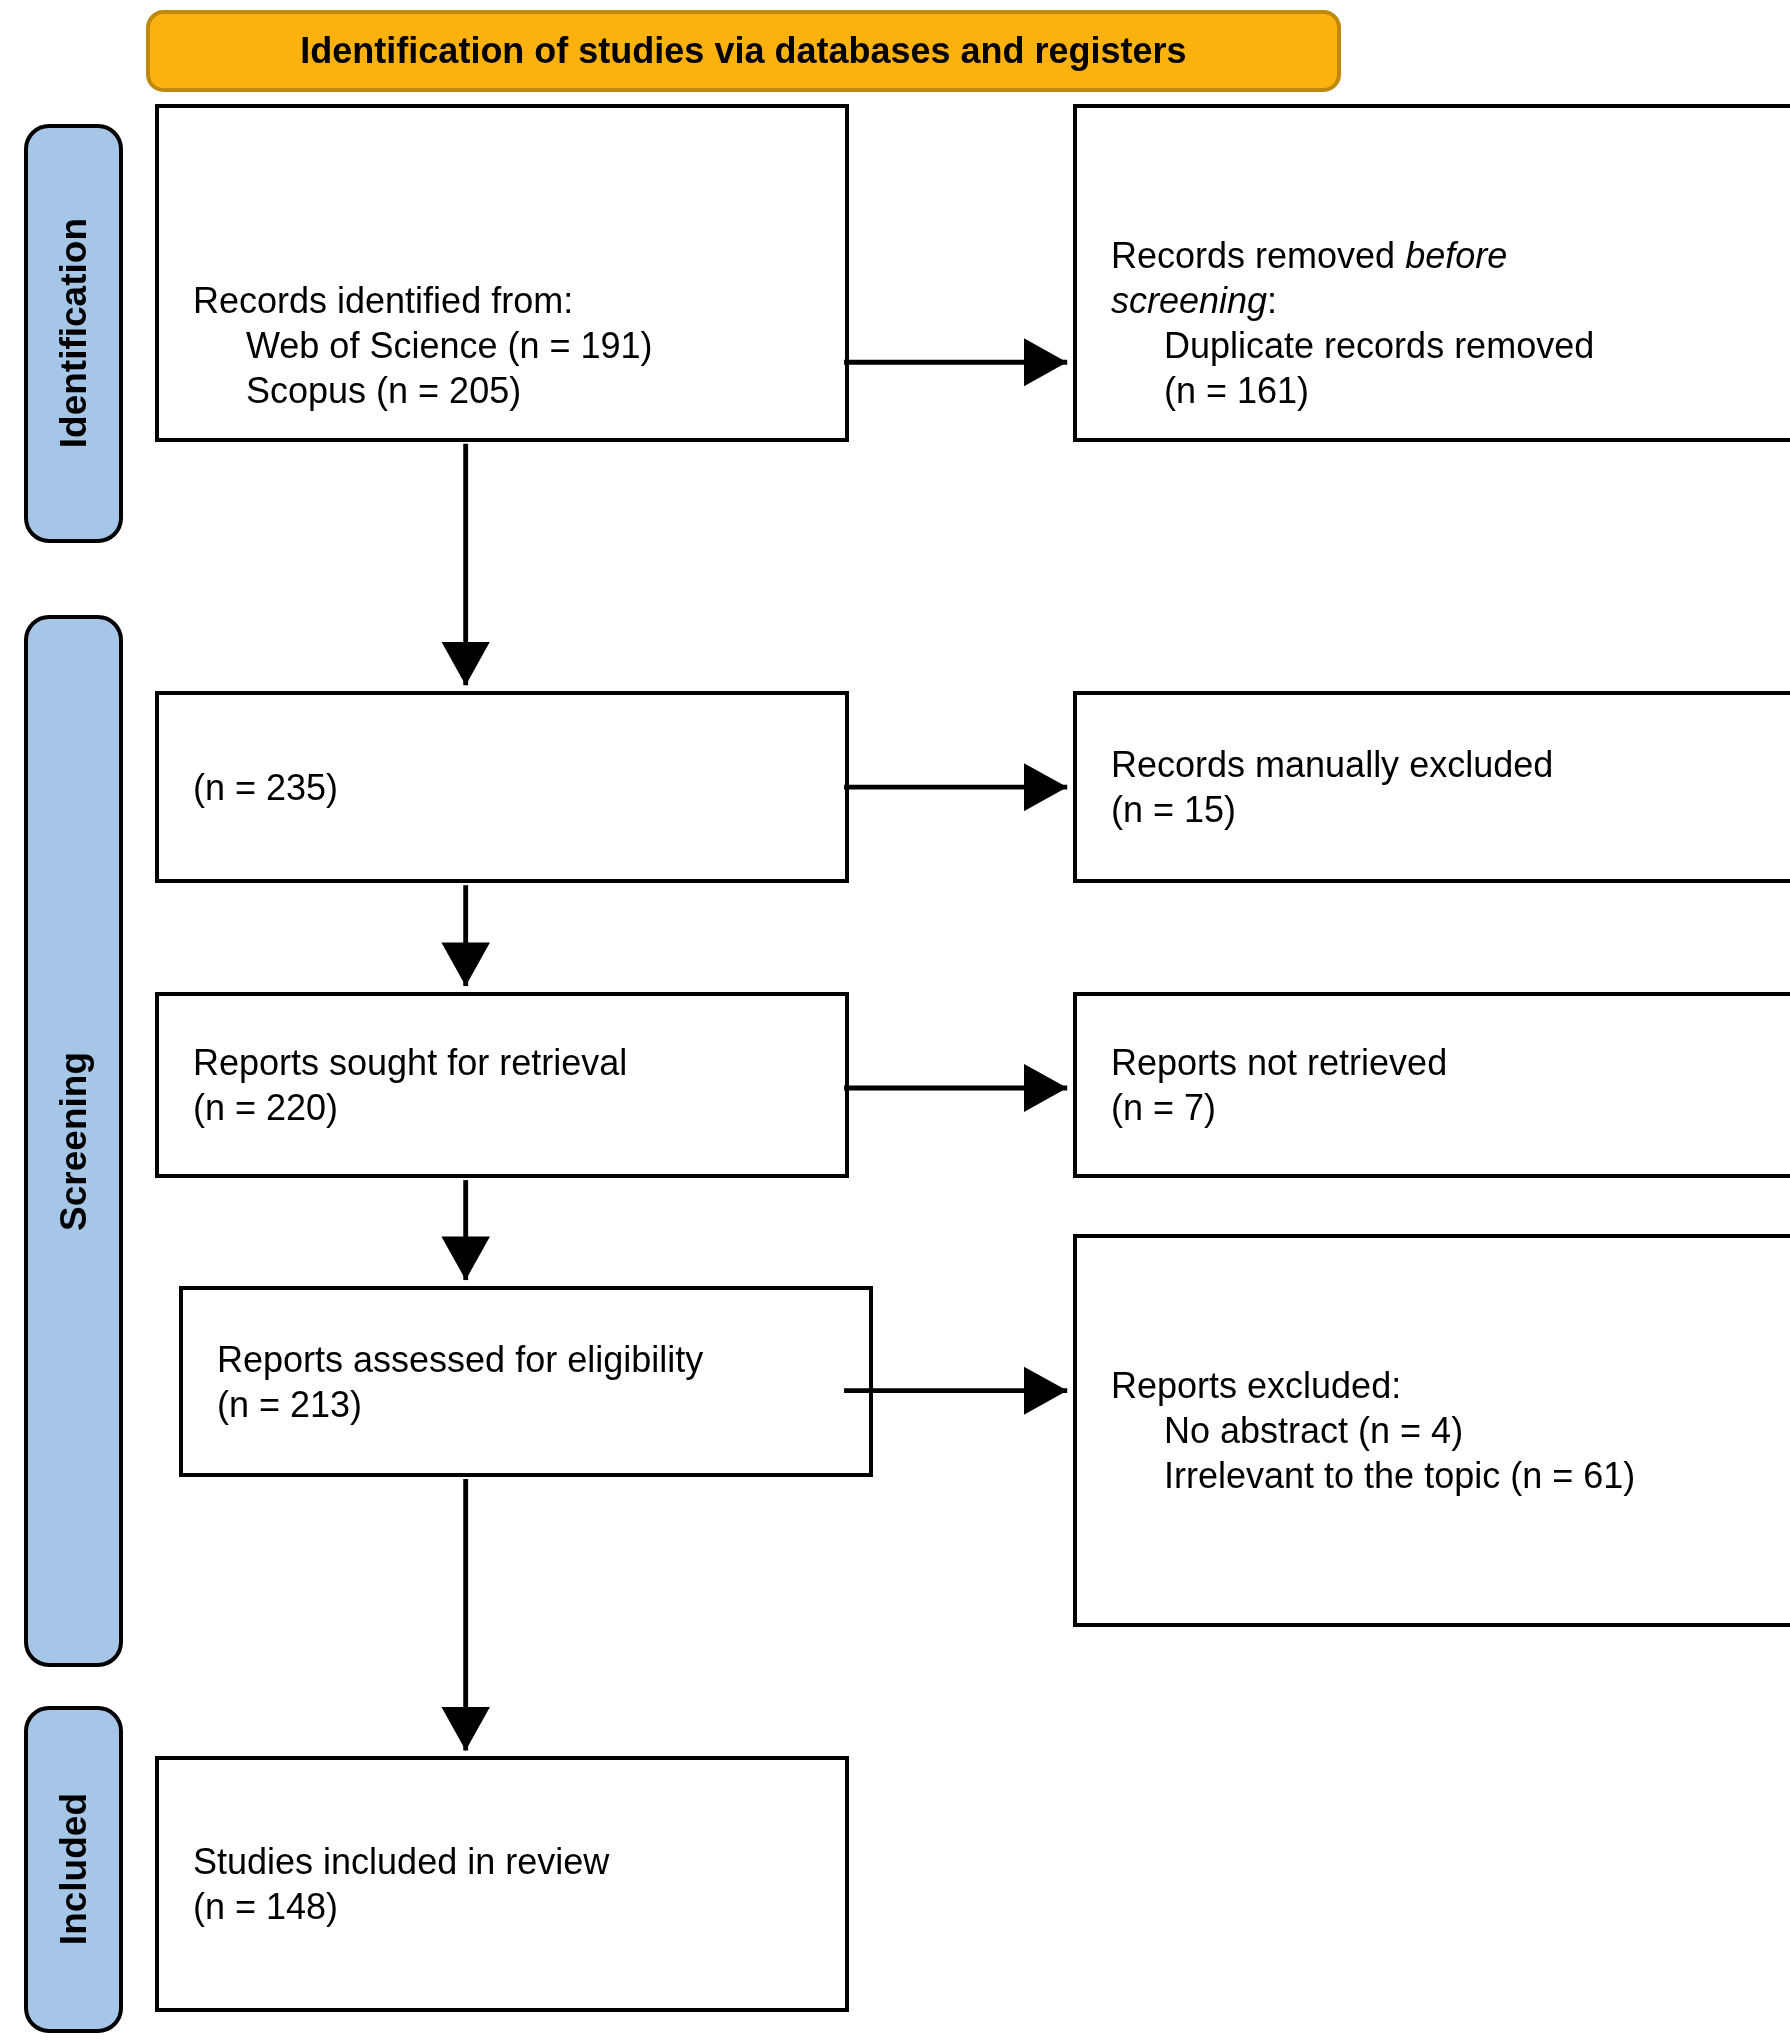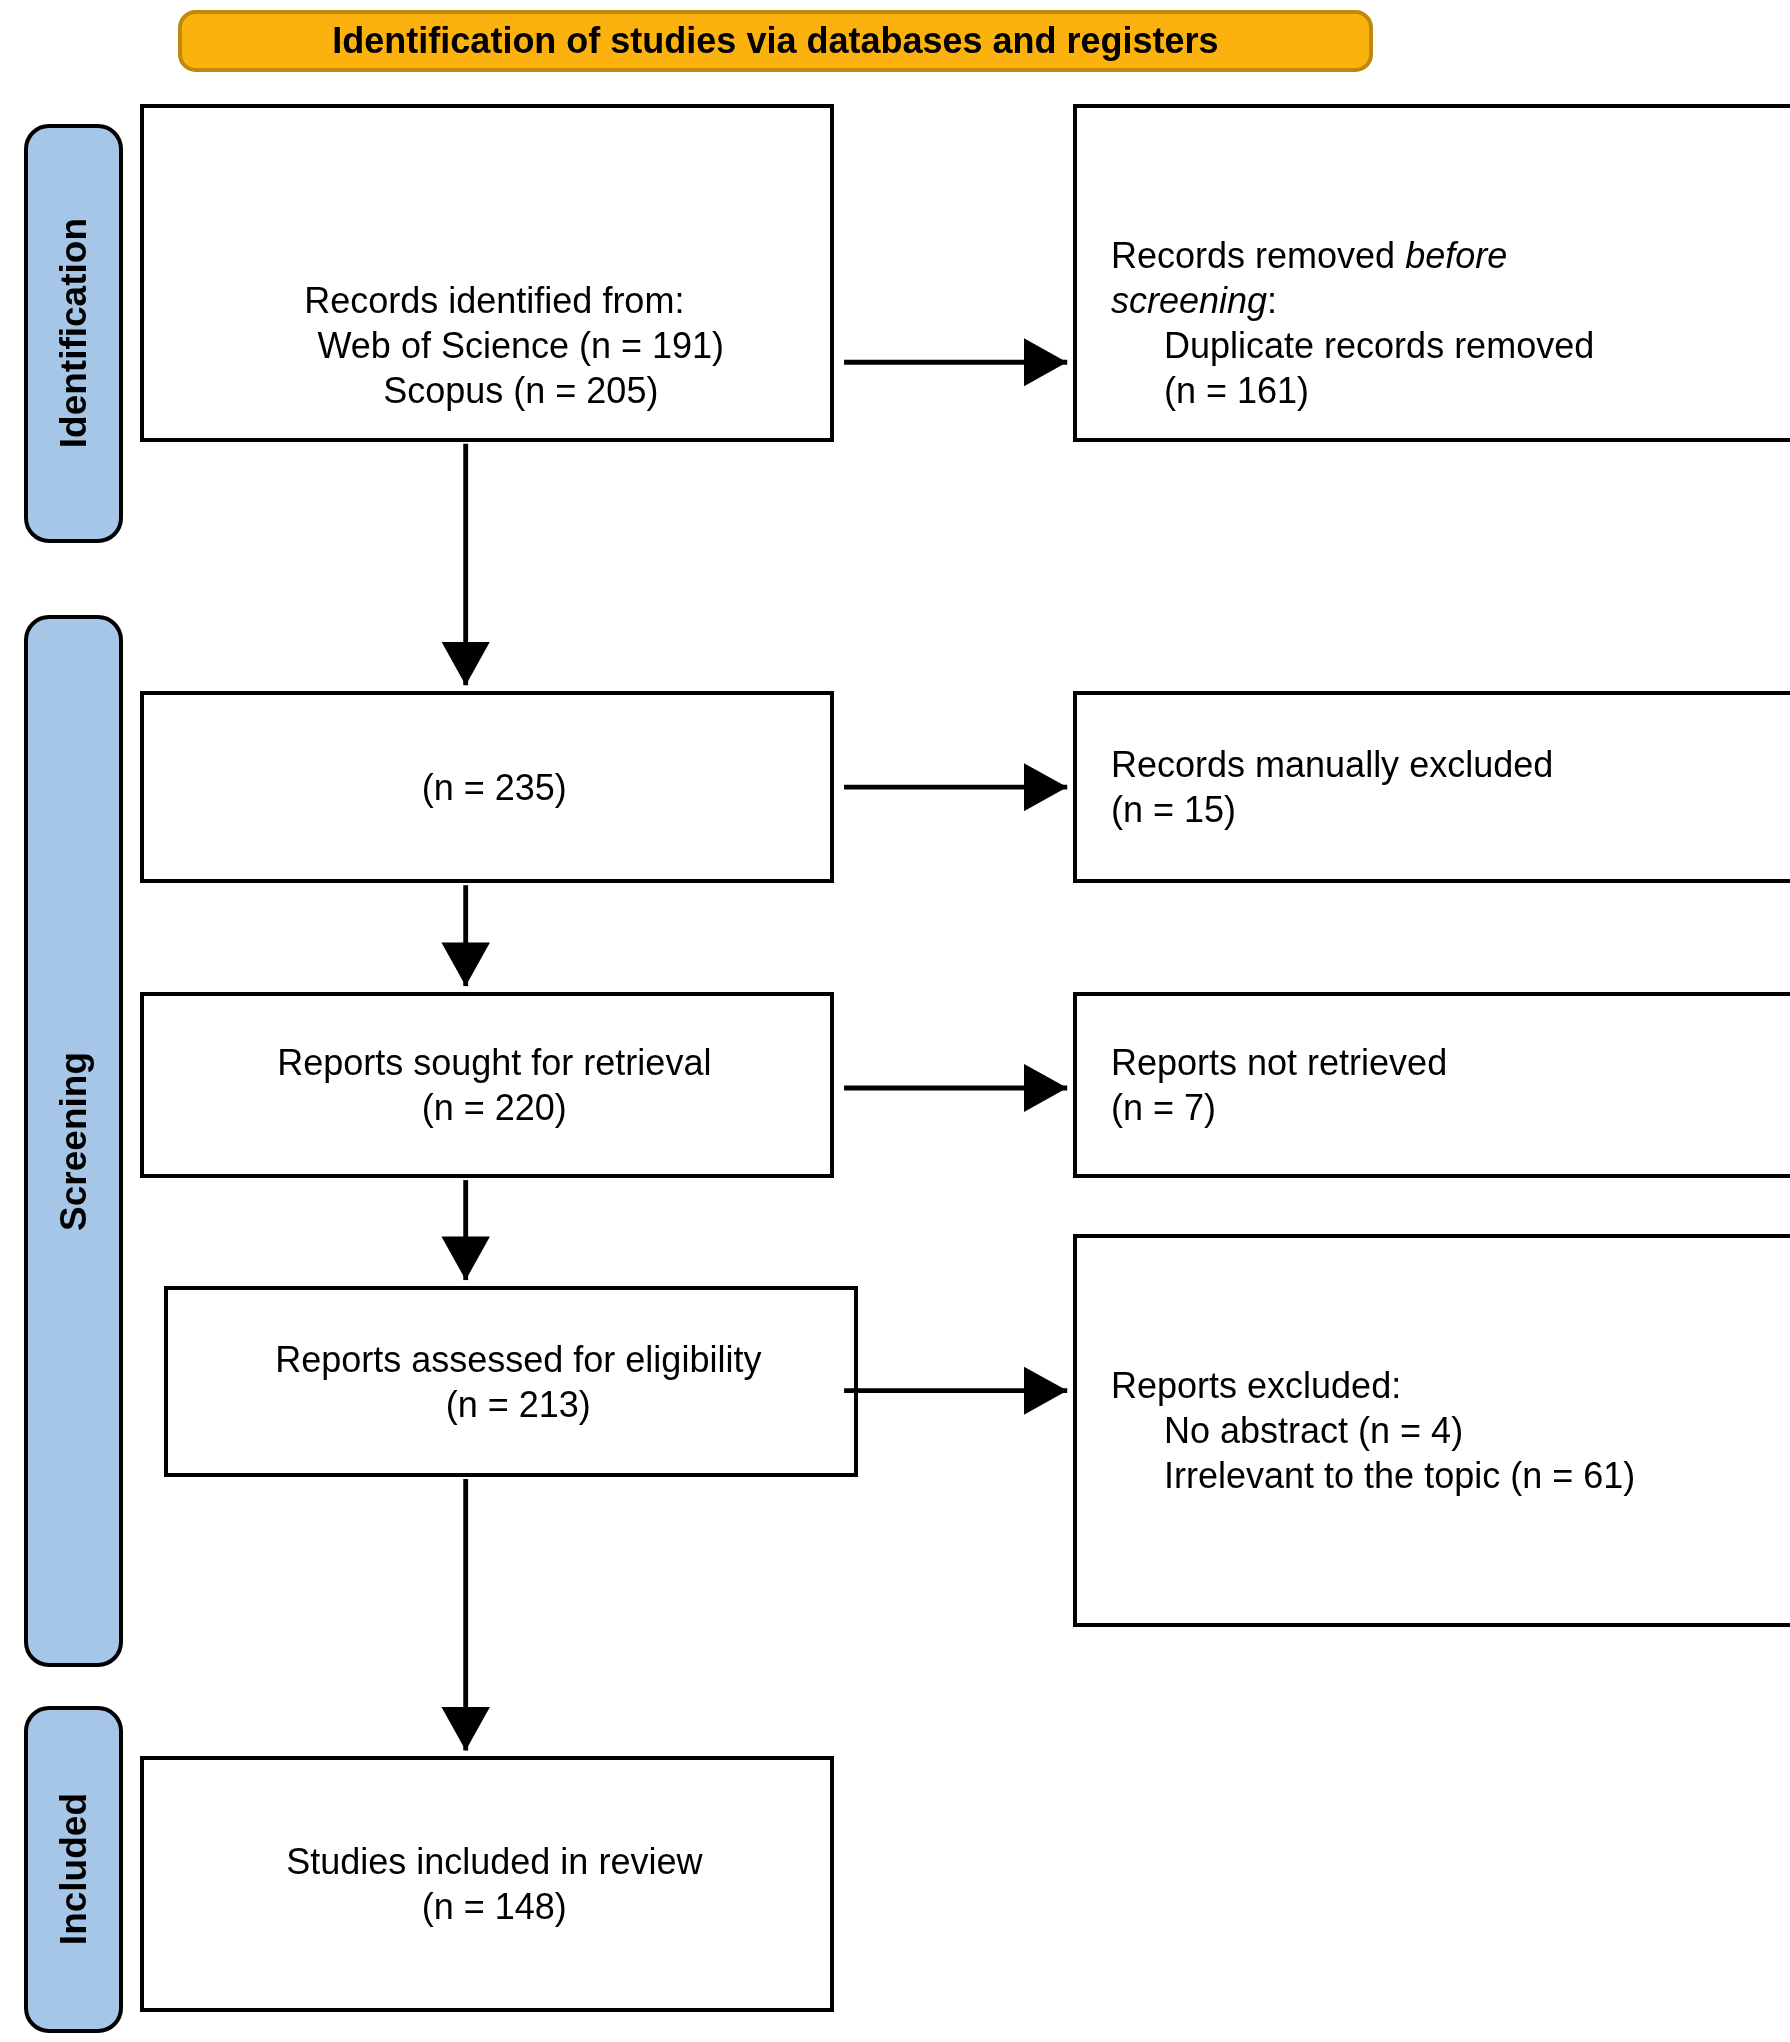--- a/index.html
+++ b/index.html
@@ -13,27 +13,27 @@
   }
   html,body{margin:0;padding:0;background:#ffffff;}
   .canvas{
     position:relative;
     width:1790px;height:2043px;
     background:#ffffff;
     font-family:"Liberation Sans", sans-serif;
     color:var(--text,#000);
   }
   .banner{
-    position:absolute;left:146px;top:9.7px;width:1195px;height:62px;
+    position:absolute;left:146px;top:9.7px;width:1195px;height:82px;
     background:var(--banner-fill,#FBB10E);
     border:4.9px solid var(--banner-border,#C0890E);
     border-radius:17.5px;
     box-sizing:border-box;
     display:flex;align-items:center;justify-content:center;
-    font-size:36px;font-weight:bold;margin-left:32px;
+    font-size:36px;font-weight:bold;
   }
   .stage{
     position:absolute;left:24px;width:99px;
     background:var(--stage-fill,#A6C6E8);
     border:4.9px solid var(--stage-border,#000);
     border-radius:25px;
     box-sizing:border-box;
     display:flex;align-items:center;justify-content:center;
   }
   .stage span{
@@ -49,21 +49,21 @@
     position:absolute;
     background:#ffffff;
     border:4.9px solid var(--box-border,#000);
     box-sizing:border-box;
     display:flex;flex-direction:column;justify-content:center;
     padding:0 19.4px 0 34px;
     font-size:36px;line-height:45px;
   }
   .box .indent{padding-left:53px;}
   .box .heading i{font-style:italic;}
-  .col-left{left:140px;width:694px;text-align:center;}
+  .col-left{left:155px;width:694px;}
   .col-right{left:1073px;width:804px;}
   .box-r1{top:104px;height:338px;}
   .box-r2{top:691px;height:192px;}
   .box-r3{top:992px;height:186px;}
   .box-r4{top:1286px;height:191px;margin-left:24px;}
   .box-r4-right{top:1234px;height:393px;}
   .box-r5{top:1756px;height:256px;}
   .bottom-align{justify-content:flex-end;padding-bottom:25px;}
   .wrap-narrow{width:485px;}
   .arrows{position:absolute;left:0;top:0;}

